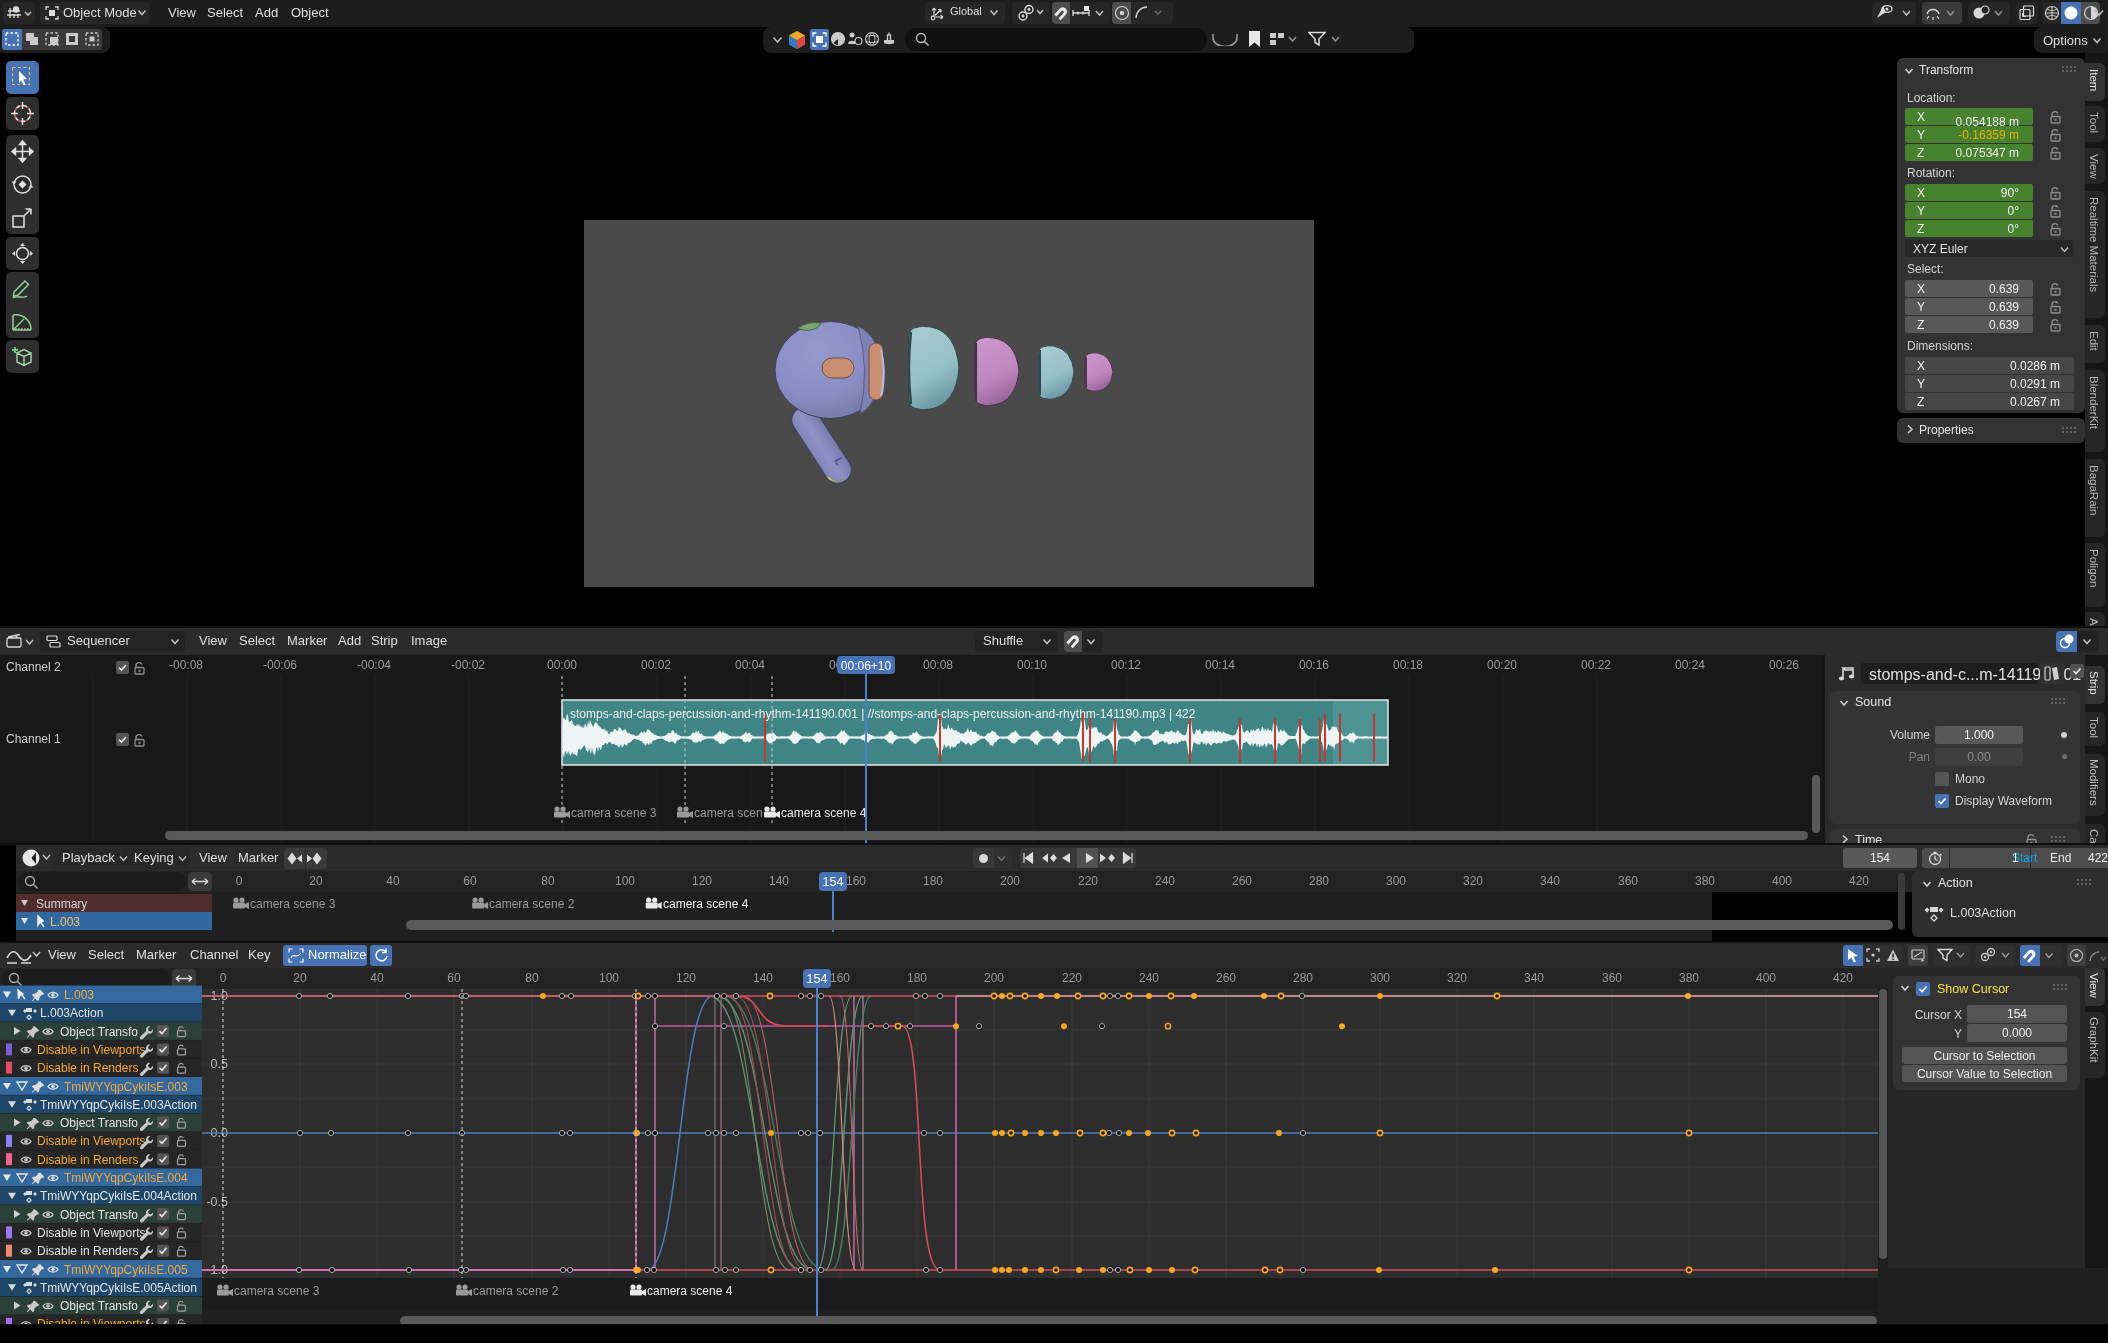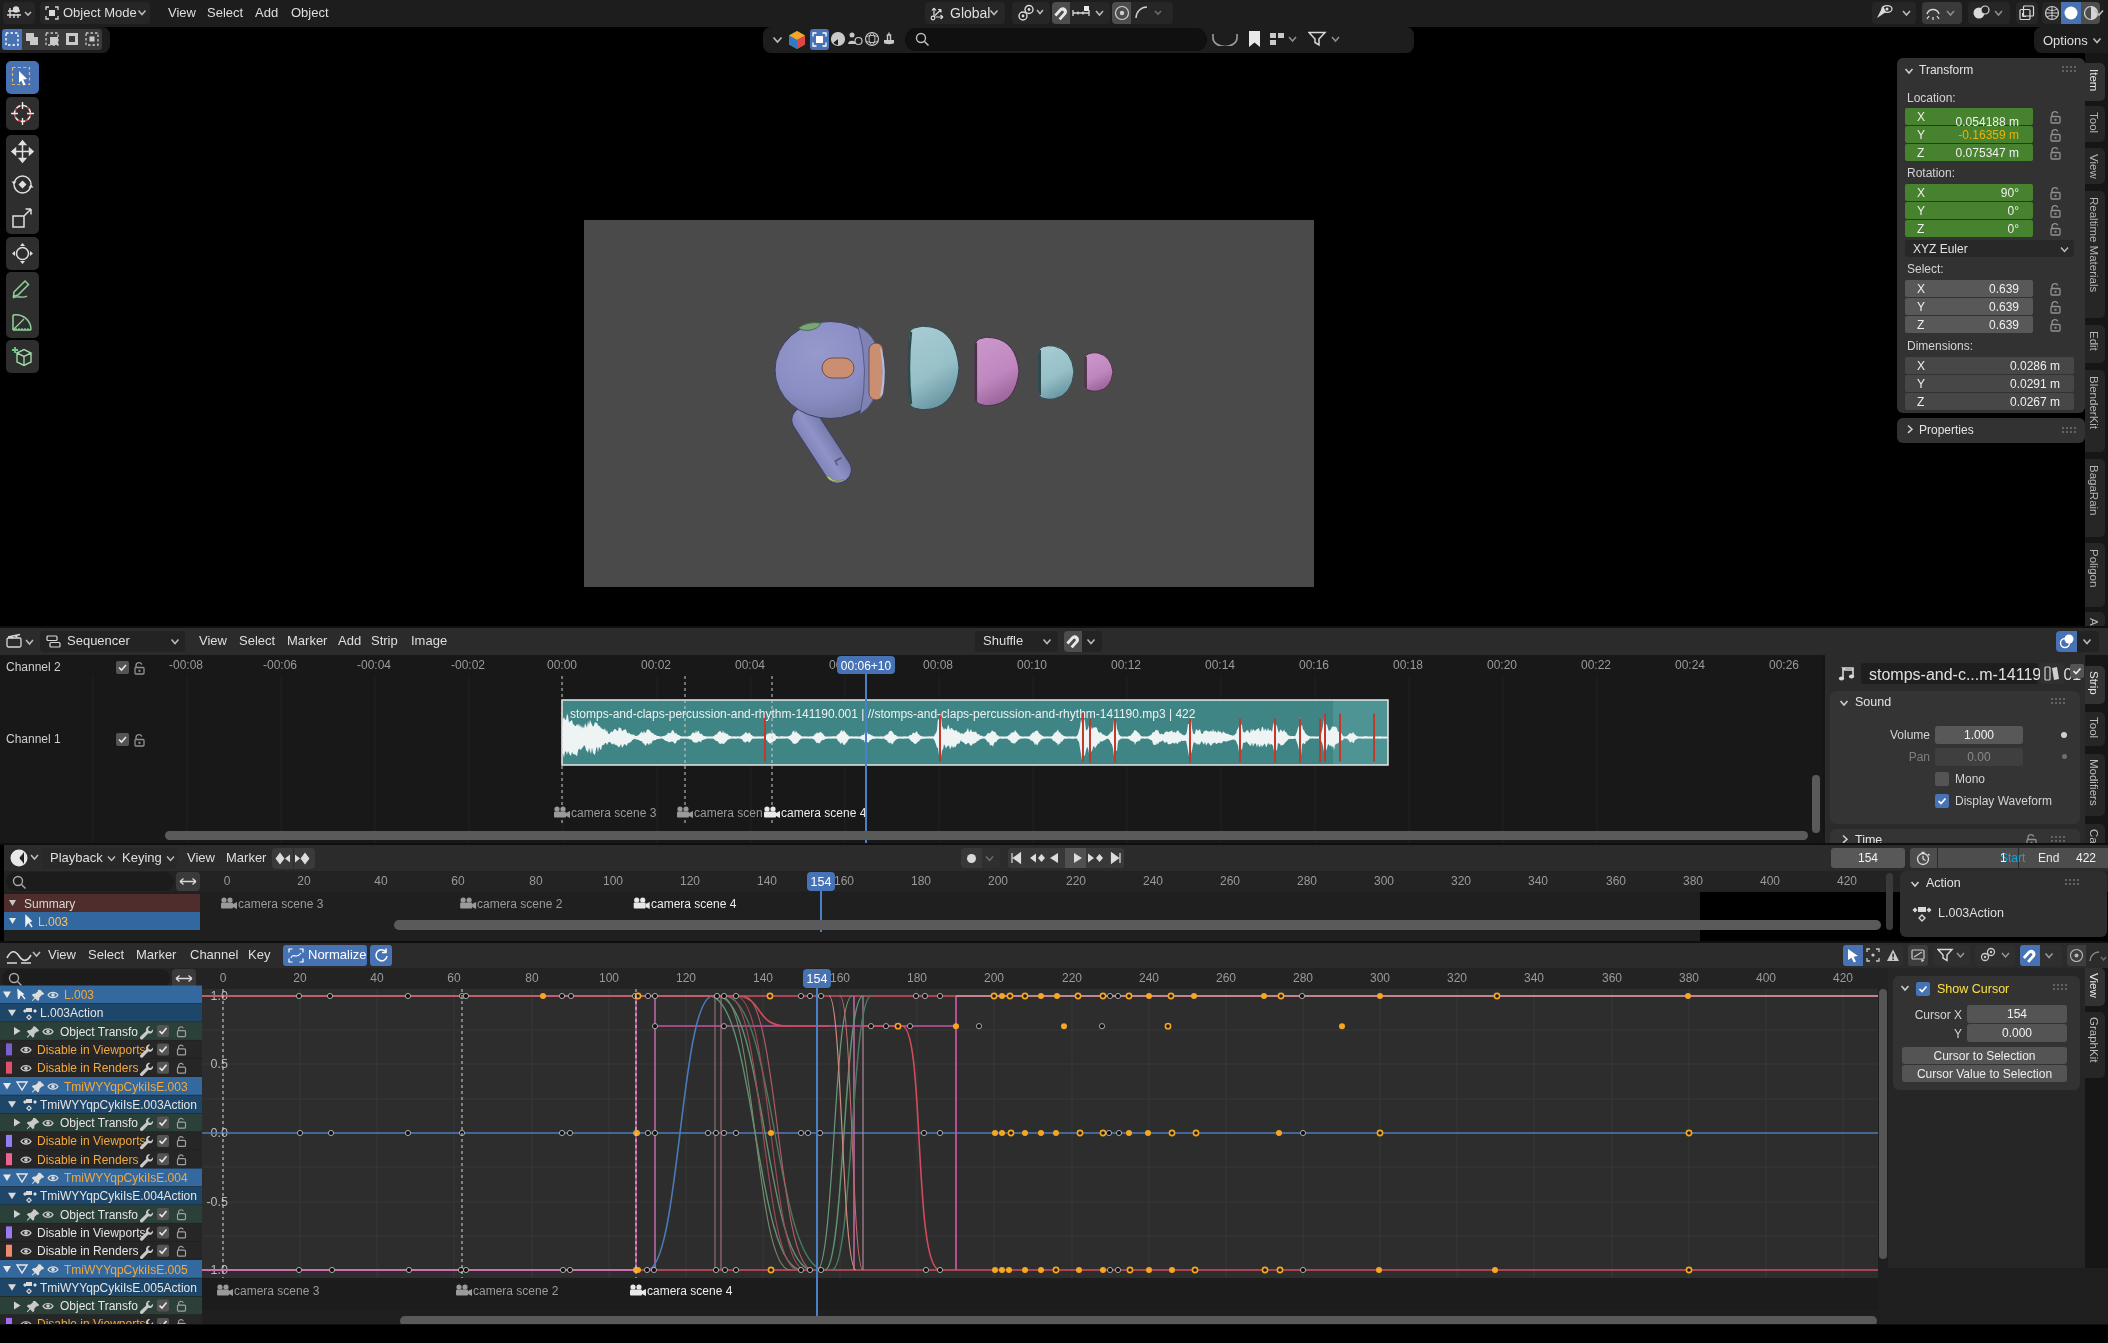--- a/index.html
+++ b/index.html
@@ -40,21 +40,21 @@
     <span class="abs" style="left:207px;top:5px;">Select</span>
     <span class="abs" style="left:255px;top:5px;">Add</span>
     <span class="abs" style="left:291px;top:5px;">Object</span>
 
     <div class="abs" style="left:925px;top:2px;width:80px;height:22px;background:#262626;border-radius:4px;"></div>
     <svg class="abs" style="left:930px;top:5px;" width="16" height="16" viewBox="0 0 16 16">
       <circle cx="3" cy="13" r="1.8" fill="none" stroke="#d9d9d9" stroke-width="1.2"></circle>
       <path d="M4 11.5 L4 3 M4 3 l-2 2.5 M4 3 l2 2.5" stroke="#d9d9d9" stroke-width="1.2" fill="none"></path>
       <path d="M5.5 12 L13 12 M13 12 l-2.5-2 M13 12 l-2.5 2 M5 10.5 L11 4.5 M11 4.5 h-3 M11 4.5 v3" stroke="#d9d9d9" stroke-width="1.2" fill="none"></path>
     </svg>
-    <span class="abs" style="left:950px;top:5px;font-size:14px;">Global</span>
+    <span class="abs" style="left:950px;top:5px;font-size:11px;">Global</span>
     <svg class="abs" style="left:989px;top:9px;" width="10" height="8" viewBox="0 0 10 8">
         <path d="M1.5 1.5 l3.5 4 3.5-4" stroke="#bdbdbd" stroke-width="1.5" fill="none"></path>
       </svg>
 
     <div class="abs" style="left:1012px;top:2px;width:38px;height:22px;background:#262626;border-radius:4px;"></div>
     <svg class="abs" style="left:1016px;top:4px;" width="30" height="18" viewBox="0 0 30 18">
       <circle cx="7" cy="12" r="4" fill="none" stroke="#d9d9d9" stroke-width="1.4"></circle>
       <circle cx="7" cy="12" r="1.4" fill="#d9d9d9"></circle>
       <circle cx="13" cy="5.5" r="4" fill="none" stroke="#d9d9d9" stroke-width="1.4"></circle>
       <circle cx="13" cy="5.5" r="1.4" fill="#d9d9d9"></circle>
@@ -734,21 +734,21 @@
         </div>
       <div class="abs tab" style="left:0;top:99px;width:20px;height:62px;border-radius:0 5px 5px 0;background:#262626;">
           <div style="writing-mode:vertical-rl;font-size:11.5px;padding:5px 0 0 3px;">Modifiers</div>
         </div>
       <div class="abs tab" style="left:0;top:169px;width:20px;height:30px;border-radius:0 5px 5px 0;background:#262626;overflow:hidden;">
           <div style="writing-mode:vertical-rl;font-size:11.5px;padding:5px 0 0 3px;">Cach</div>
         </div>
     </div>
   </div>
 
-  <div class="abs" id="timeline" style="left:4px;top:845px;width:1696px;height:98px;background:#1f1f1f;">
+  <div class="abs" id="timeline" style="left:16px;top:845px;width:1696px;height:98px;background:#1f1f1f;">
     <div class="abs hdr" style="left:0;top:0;width:2108px;height:26px;background:#2b2b2b;"></div>
     <svg class="abs" style="left:5px;top:3px;" width="32" height="20" viewBox="0 0 32 20">
       <circle cx="10" cy="10" r="8.5" fill="#e8e8e8"></circle>
       <path d="M11 10 L15 4 L15 16 Z M11 10 L15 8 L15 12 Z" fill="#1f1f1f"></path>
       <path d="M10.5 10 L14 4.8 A8.5 8.5 0 0 0 14 15.2 Z" fill="#1f1f1f"></path>
       <path d="M22 7 l3.5 4 3.5-4" stroke="#bdbdbd" stroke-width="1.5" fill="none"></path>
     </svg>
     <div class="abs" style="left:38px;top:2.5px;width:66px;height:21px;background:#282828;border-radius:4px 0 0 4px;"></div>
     <div class="abs" style="left:105px;top:2.5px;width:68px;height:21px;background:#282828;border-radius:0 4px 4px 0;"></div>
     <div class="abs" style="left:268px;top:2.5px;width:21px;height:21px;background:#3a3a3a;border-radius:4px 0 0 4px;"></div>

